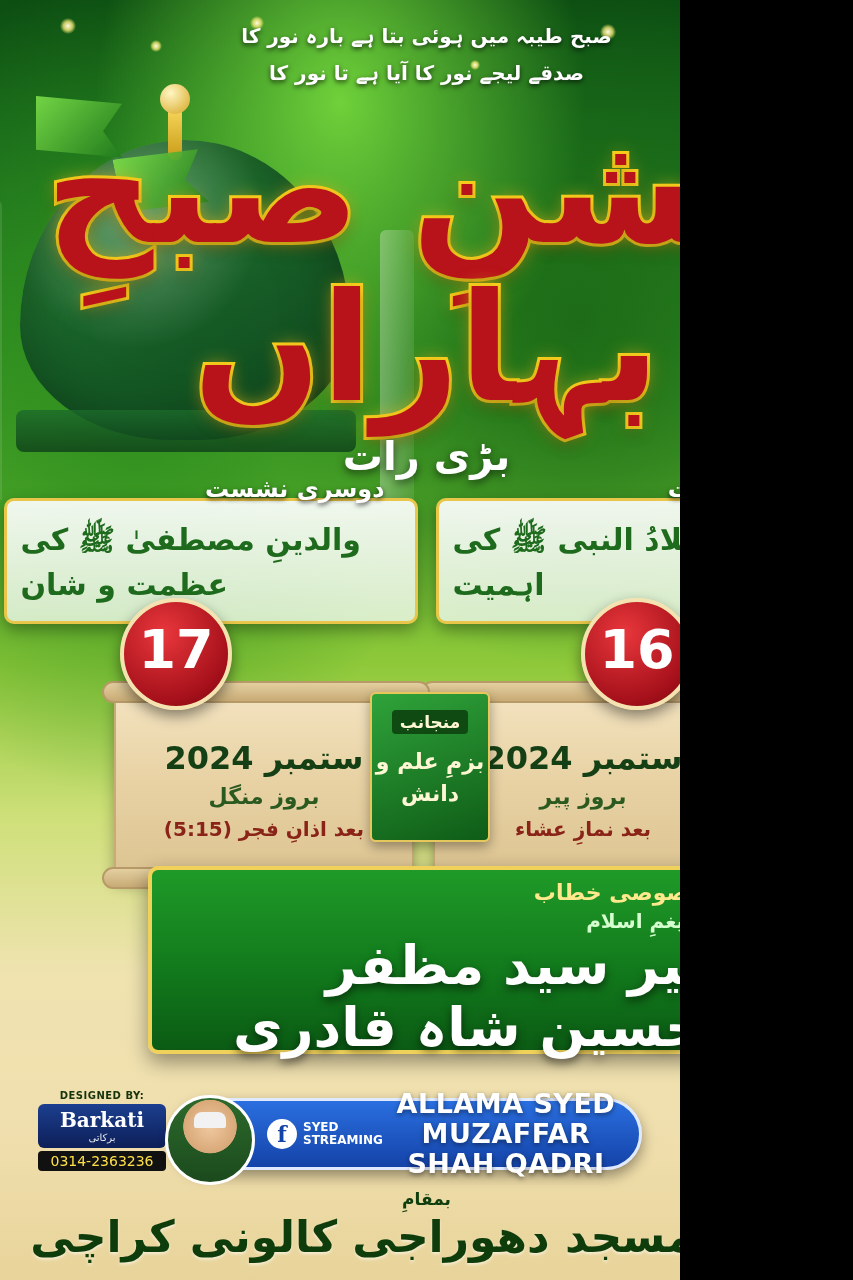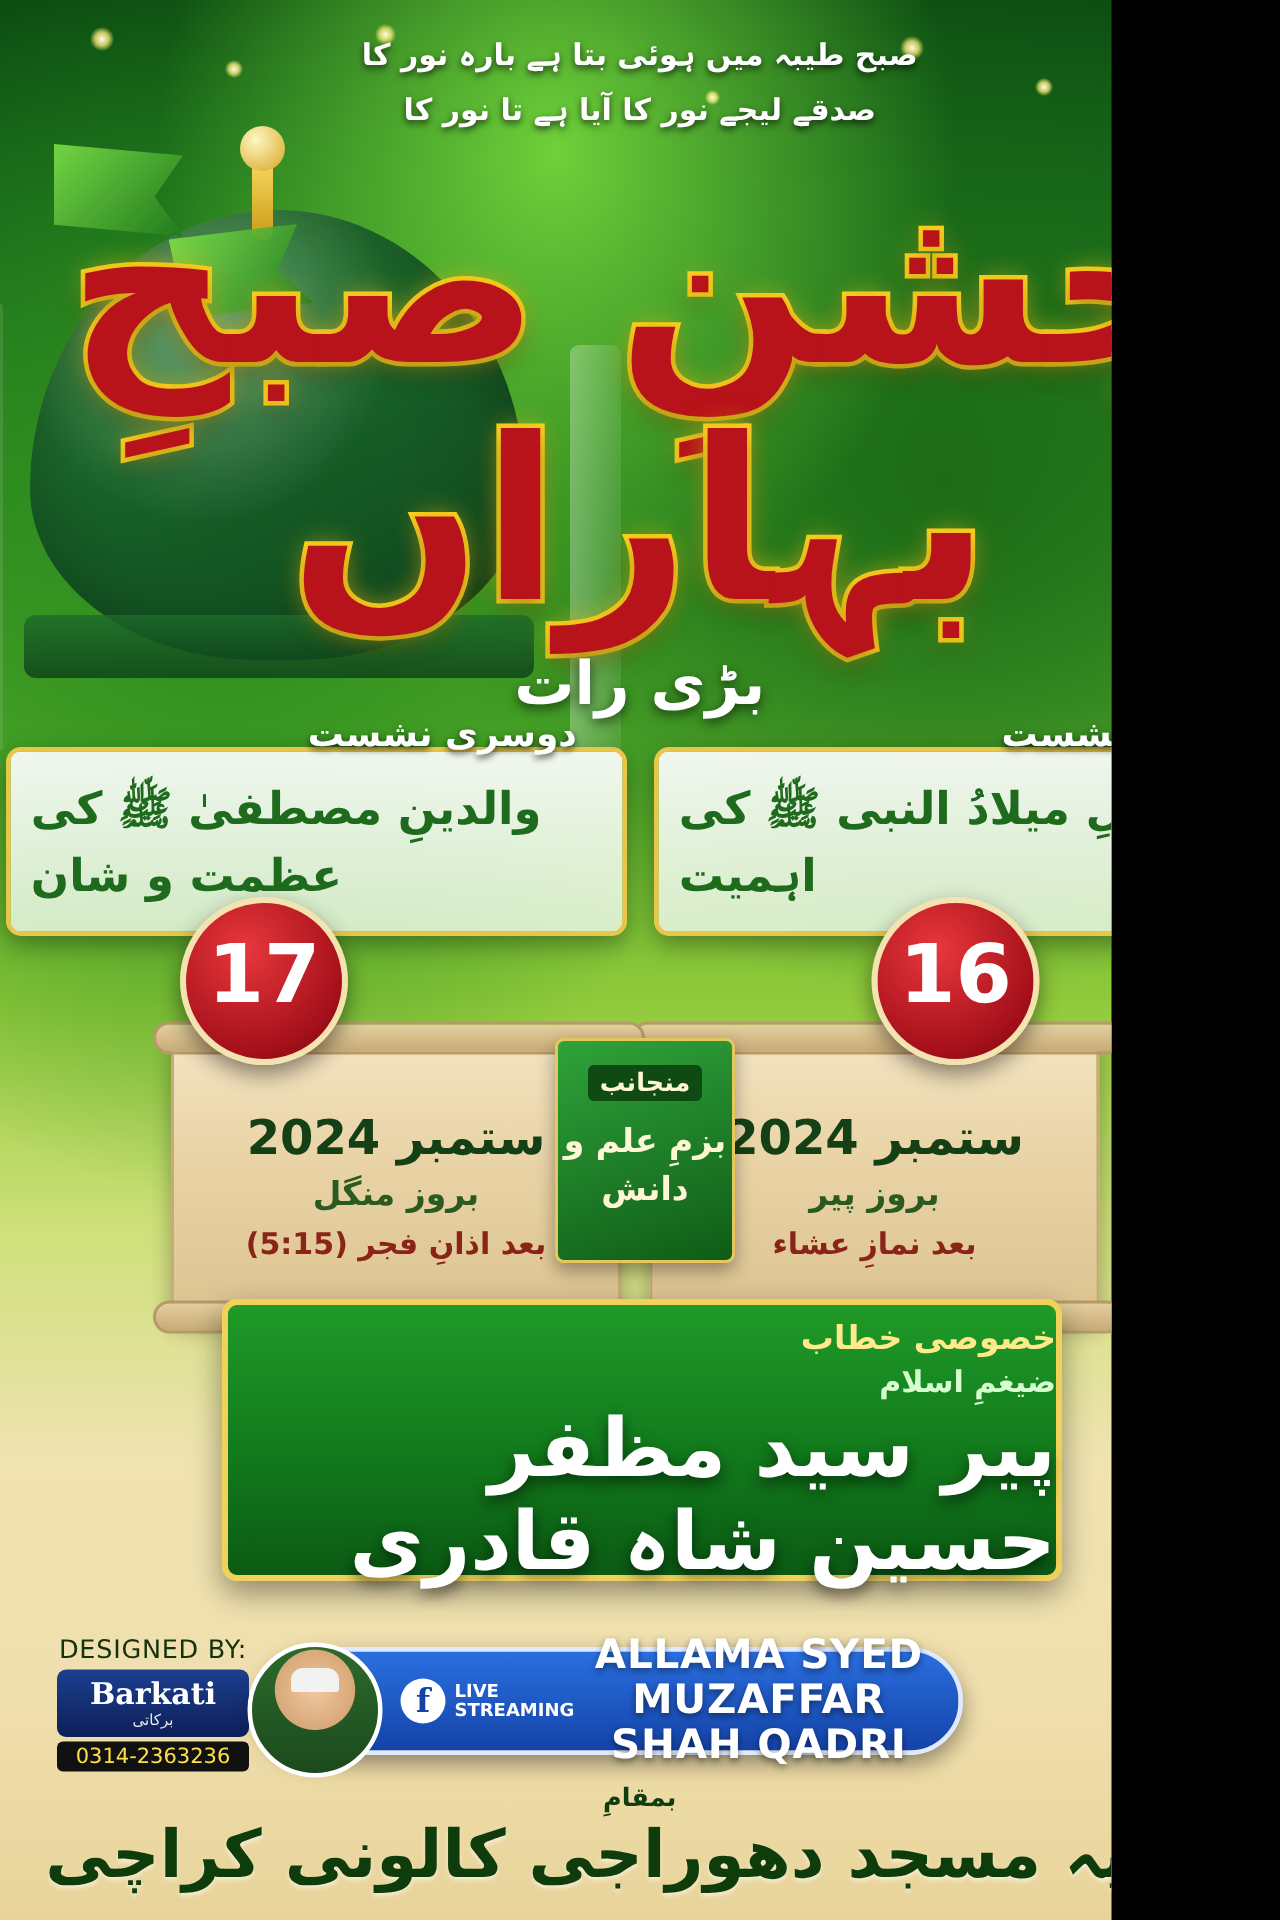--- a/index.html
+++ b/index.html
@@ -2,21 +2,21 @@
 <html><head>
 <meta charset="utf-8">
 <style>
   html, body {
     margin: 0;
     padding: 0;
     background: #000;
   }
   .poster {
     position: relative;
-    width: 741px;
+    width: 680px;
     height: 1280px;
     overflow: hidden;
     font-family: "DejaVu Sans", sans-serif;
     background:
       radial-gradient(ellipse 60% 40% at 50% 8%, #6fd13a 0%, rgba(111,209,58,0) 60%),
       radial-gradient(ellipse 70% 50% at 20% 30%, #2f8f1e 0%, rgba(47,143,30,0) 65%),
       radial-gradient(ellipse 80% 45% at 85% 25%, #1d6b17 0%, rgba(29,107,23,0) 60%),
       linear-gradient(180deg, #0c4d12 0%, #17691b 12%, #2f8b22 26%, #58b02c 40%, #8fc93a 52%, #cfe07a 64%, #efe3b0 76%, #f0dfae 88%, #e8d49a 100%);
   }
 
@@ -346,22 +346,22 @@
   
   .designer {
     position: absolute;
     left: 38px;
     top: 1090px;
     width: 128px;
     text-align: center;
     z-index: 8;
   }
   .designer .label {
-    font-size: 17px;
-    font-weight: 400;
+    font-size: 10px;
+    font-weight: 700;
     color: #16320c;
     letter-spacing: .5px;
   }
   .designer .brand {
     margin-top: 3px;
     background: linear-gradient(180deg, #1c3f8f, #0d1f58);
     color: #fff;
     border-radius: 6px;
     padding: 4px 0 5px;
     font-size: 20px;
@@ -570,21 +570,21 @@
     <div class="phone">0314-2363236</div>
   </div>
 
   <div class="live-bar">
     <div class="live-photo">
       <div class="cap"></div>
     </div>
     <div class="live-fb">
       <div class="fb-circle">f</div>
       <div class="live-tag">
-        <div>LIVE</div>
+        <div>SYED</div>
         <div>STREAMING</div>
       </div>
     </div>
     <div class="live-names">
       <div>ALLAMA SYED</div>
       <div>MUZAFFAR SHAH QADRI</div>
     </div>
   </div>
 
   <div class="footer">

